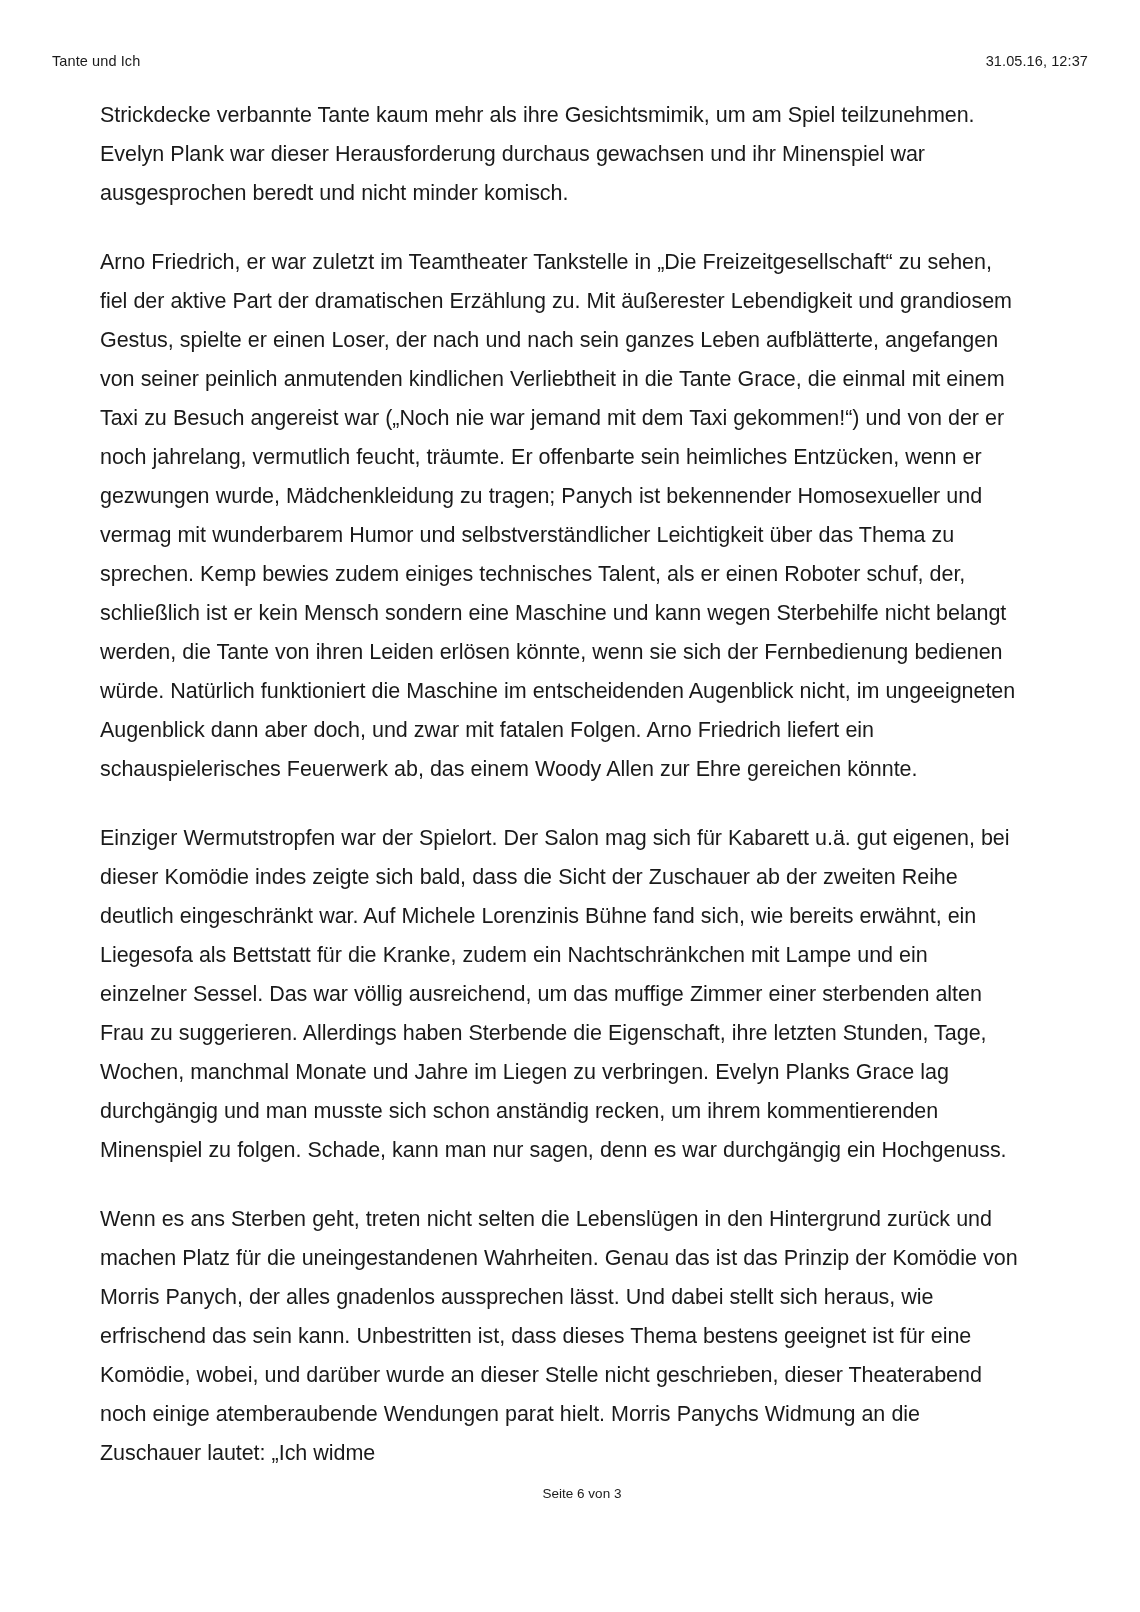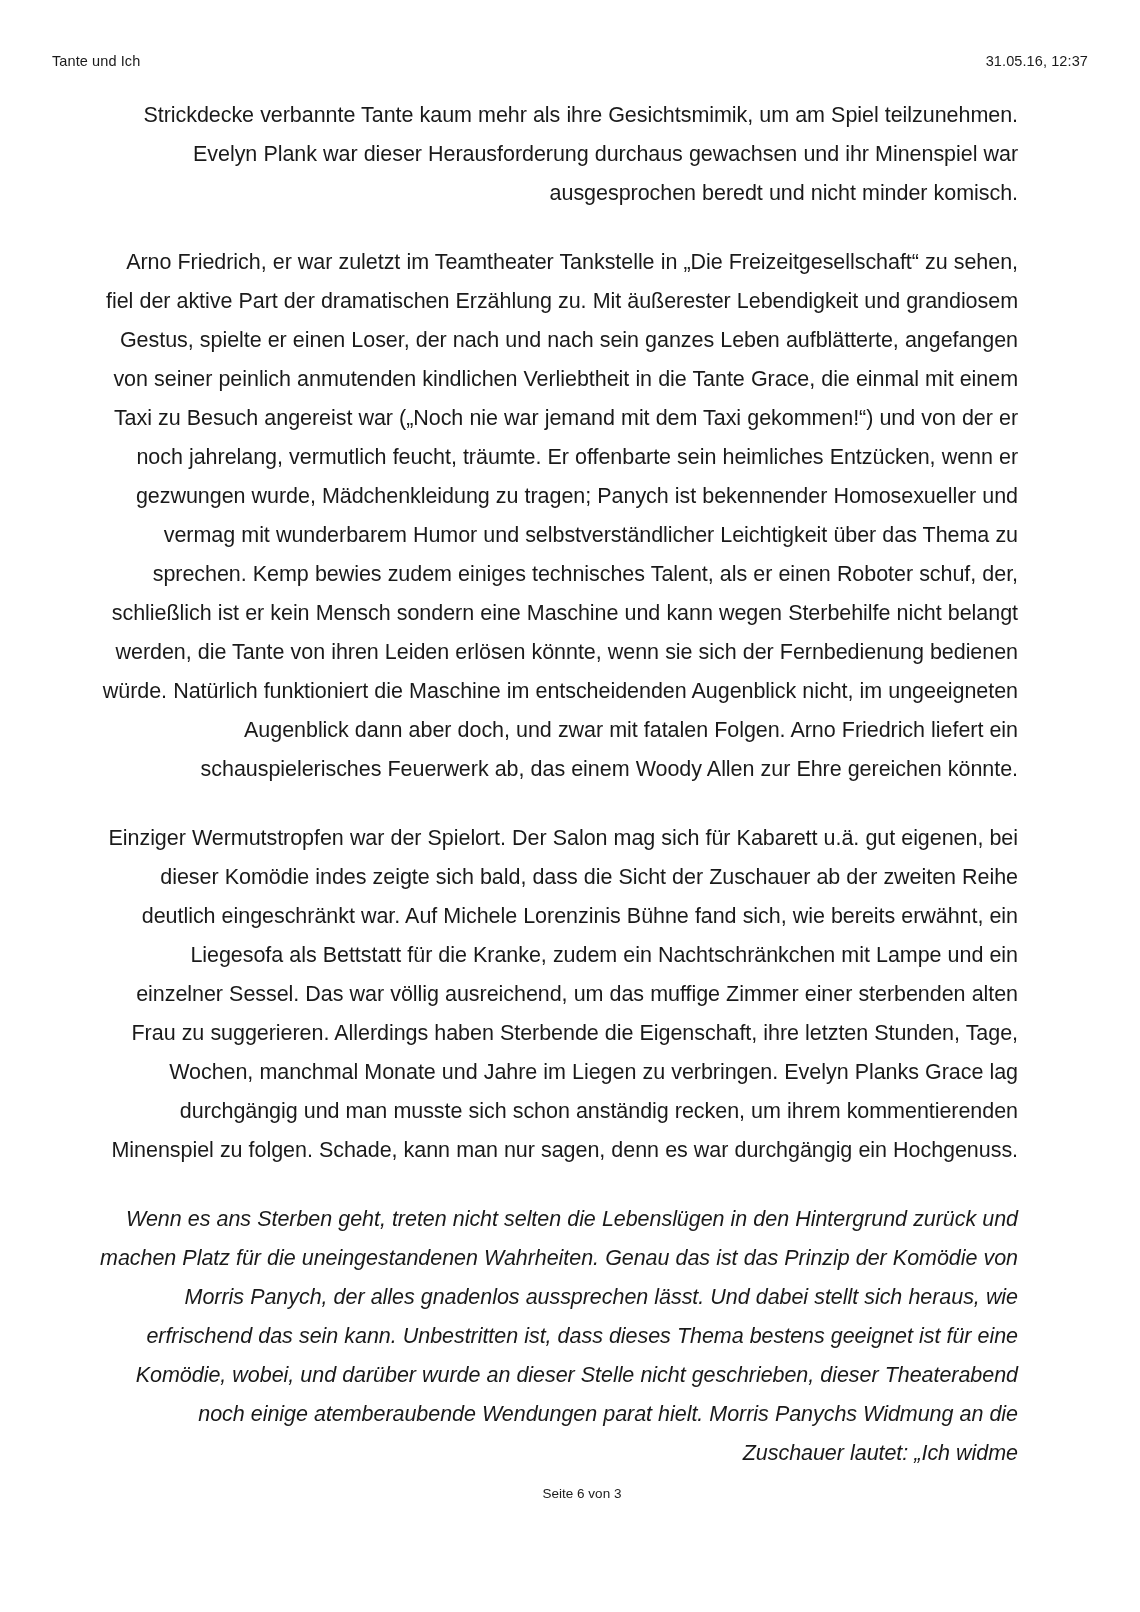--- a/index.html
+++ b/index.html
@@ -47,26 +47,26 @@
     position: absolute;
     top: 96px;
     left: 100px;
     width: 918px;
   }
   .content p {
     margin: 0 0 30px 0;
     font-size: 21.5px;
     line-height: 39px;
     color: #1a1a1a;
-    text-align: right;
+    text-align: left;
     letter-spacing: -0.05px;
     word-spacing: 0.2px;
     hyphens: none;
   }
-  .content p:last-child { margin-bottom: 4px; font-style: italic; }
+  .content p:last-child { margin-bottom: 4px; }
 
   
   .page-footer {
     position: absolute;
     bottom: 108px;
     left: 52px;
     right: 52px;
     height: 20px;
     display: flex;
     align-items: center;

